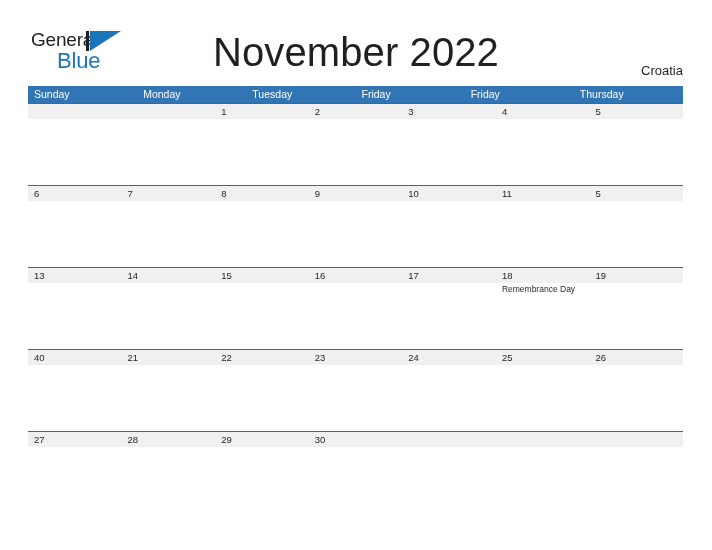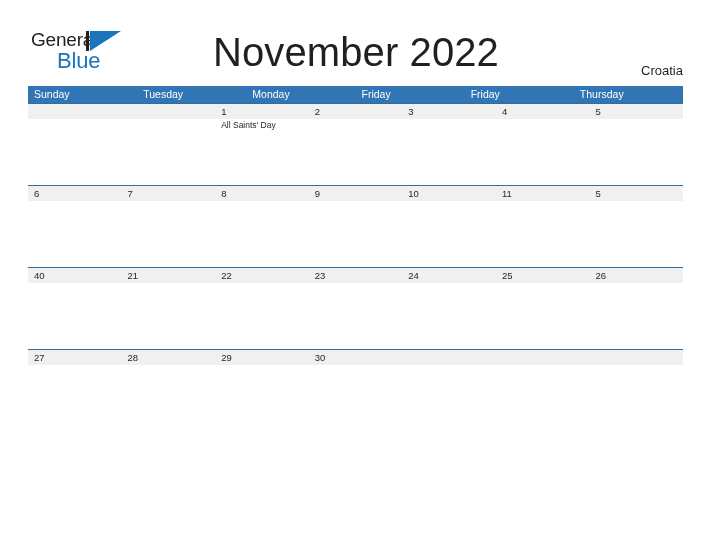--- a/index.html
+++ b/index.html
@@ -172,41 +172,40 @@
   <div class="month-title">November 2022</div>
 
   <div class="region-label">Croatia</div>
 
 </div>
 
 <div class="calendar">
 
   <div class="weekday-header">
     <div class="weekday-cell">Sunday</div>
+    <div class="weekday-cell">Monday</div>
     <div class="weekday-cell">Tuesday</div>
-    <div class="weekday-cell">Monday</div>
     <div class="weekday-cell">Friday</div>
     <div class="weekday-cell">Friday</div>
     <div class="weekday-cell">Thursday</div>
   </div>
 
   <div class="week-row">
     <div class="day-band">
       <div class="day-cell"></div>
       <div class="day-cell"></div>
       <div class="day-cell">1</div>
       <div class="day-cell">2</div>
       <div class="day-cell">3</div>
       <div class="day-cell">4</div>
       <div class="day-cell">5</div>
     </div>
     <div class="event-band">
       <div class="event-cell"></div>
       <div class="event-cell"></div>
-      <div class="event-cell">All Saints' Day</div>
       <div class="event-cell"></div>
       <div class="event-cell"></div>
       <div class="event-cell"></div>
       <div class="event-cell"></div>
     </div>
   </div>
 
   <div class="week-row">
     <div class="day-band">
       <div class="day-cell">6</div>
@@ -221,20 +220,40 @@
       <div class="event-cell"></div>
       <div class="event-cell"></div>
       <div class="event-cell"></div>
       <div class="event-cell"></div>
       <div class="event-cell"></div>
       <div class="event-cell"></div>
       <div class="event-cell"></div>
     </div>
   </div>
 
+  <div class="week-row">
+    <div class="day-band">
+      <div class="day-cell">13</div>
+      <div class="day-cell">14</div>
+      <div class="day-cell">15</div>
+      <div class="day-cell">16</div>
+      <div class="day-cell">17</div>
+      <div class="day-cell">18</div>
+      <div class="day-cell">19</div>
+    </div>
+    <div class="event-band">
+      <div class="event-cell"></div>
+      <div class="event-cell"></div>
+      <div class="event-cell"></div>
+      <div class="event-cell"></div>
+      <div class="event-cell"></div>
+      <div class="event-cell">Remembrance Day</div>
+      <div class="event-cell"></div>
+    </div>
+  </div>
 
   <div class="week-row">
     <div class="day-band">
       <div class="day-cell">40</div>
       <div class="day-cell">21</div>
       <div class="day-cell">22</div>
       <div class="day-cell">23</div>
       <div class="day-cell">24</div>
       <div class="day-cell">25</div>
       <div class="day-cell">26</div>

